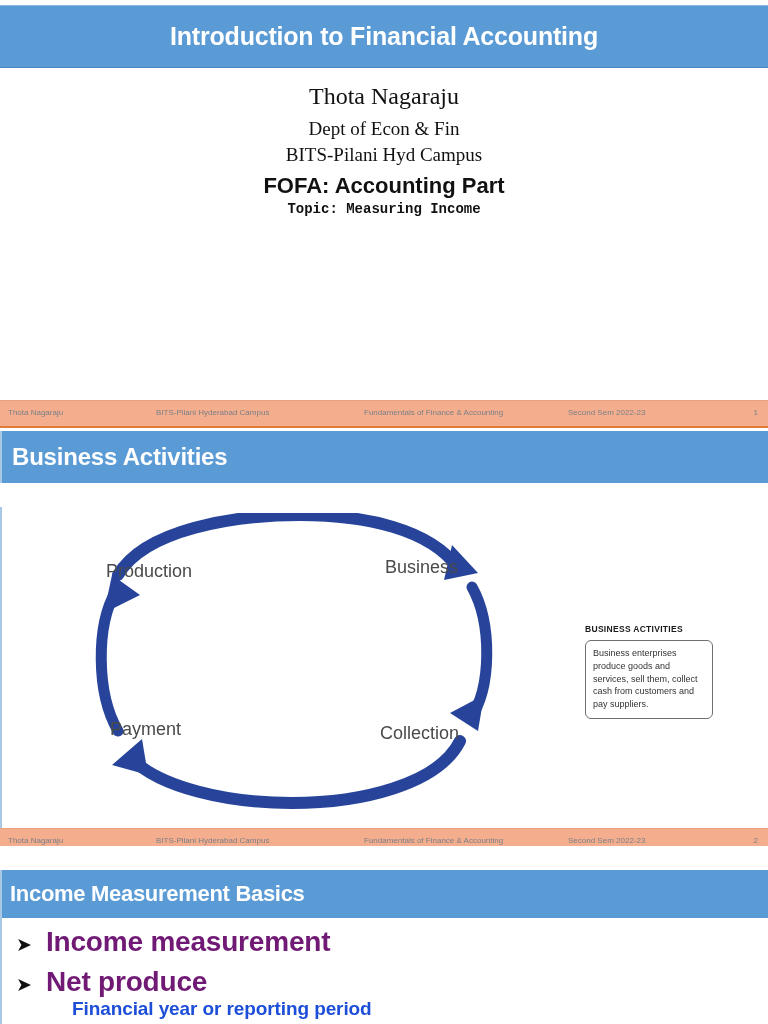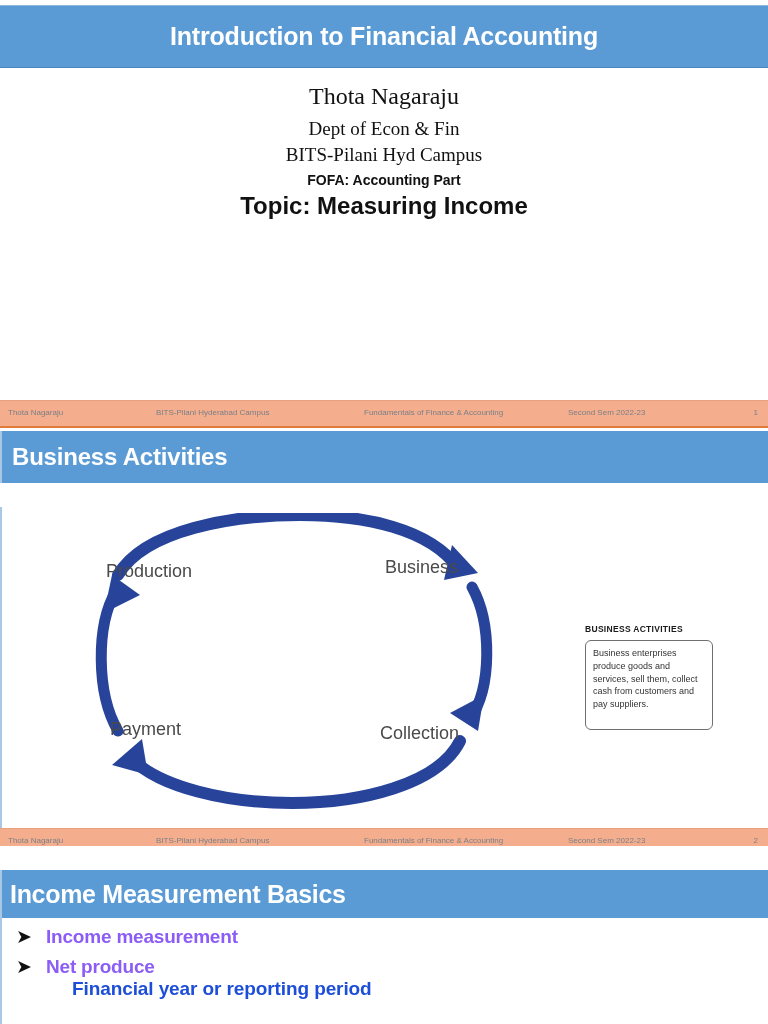--- a/index.html
+++ b/index.html
@@ -60,22 +60,22 @@
     width: 768px;
     text-align: center;
   }
   .s1-line {
     color: #111111;
     line-height: 1.35;
   }
   .l-name   { font-family: "Liberation Serif", serif; font-size: 24px; margin-bottom: 4px; }
   .l-dept   { font-family: "Liberation Serif", serif; font-size: 19px; }
   .l-campus { font-family: "Liberation Serif", serif; font-size: 19px; }
-  .l-fofa   { font-family: "Liberation Sans", sans-serif; font-size: 14px; font-weight: bold; margin-top: 3px; }
-  .l-topic  { font-family: Liberation Sans, sans-serif; font-size: 24px; font-weight: bold; }
+  .l-fofa   { font-family: "Liberation Sans", sans-serif; font-size: 22px; font-weight: bold; margin-top: 3px; }
+  .l-topic  { font-family: Liberation Mono, monospace; font-size: 14px; font-weight: bold; }
 
   
   .footer {
     position: absolute;
     left: 0;
     width: 768px;
     height: 28px;
     background: #f4ae8d;
     border-top: 1px solid #e8a07e;
     border-bottom: 2px solid #e07b39;
@@ -152,21 +152,21 @@
   .ba-title {
     font-size: 8.5px;
     font-weight: bold;
     color: #1a1a1a;
     letter-spacing: 0.3px;
     margin-bottom: 6px;
   }
   .ba-card {
     border: 1px solid #6f6f6f;
     border-radius: 6px;
-    padding: 6px 7px 18px 7px;
+    padding: 6px 7px 7px 7px;
     font-size: 9px;
     line-height: 1.42;
     color: #333333;
     box-sizing: border-box;
     min-height: 78px;
   }
 
   
   #slide-3 { top: 846px; height: 178px; }
 
@@ -175,21 +175,21 @@
     left: 0; top: 24px;
     width: 768px; height: 48px;
     background: #5b9bd5;
     border-left: 2px solid #a8c8e6;
     box-sizing: border-box;
     display: flex;
     align-items: center;
   }
   .s3-headerbar .t {
     color: #ffffff;
-    font-size: 25px;
+    font-size: 22px;
     font-weight: bold;
     padding-left: 8px;
     letter-spacing: -0.3px;
   }
 
   .s3-canvas {
     position: absolute;
     left: 0; top: 72px;
     width: 768px; height: 106px;
     border-left: 2px solid #a8c8e6;
@@ -203,23 +203,23 @@
     margin-top: 8px;
   }
   .bullet-mark {
     width: 30px;
     font-size: 19px;
     color: #111111;
     font-family: "DejaVu Sans", sans-serif;
     line-height: 1;
   }
   .bullet-text {
-    font-size: 19px;
-    font-weight: bold;
-    color: #8b5cf6;
+    font-size: 28px;
+    font-weight: bold;
+    color: #701a75;
     letter-spacing: -0.2px;
   }
   .sub-bullet {
     padding-left: 70px;
     font-size: 19px;
     font-weight: bold;
     color: #1d4ed8;
     letter-spacing: -0.1px;
   }
 </style>

